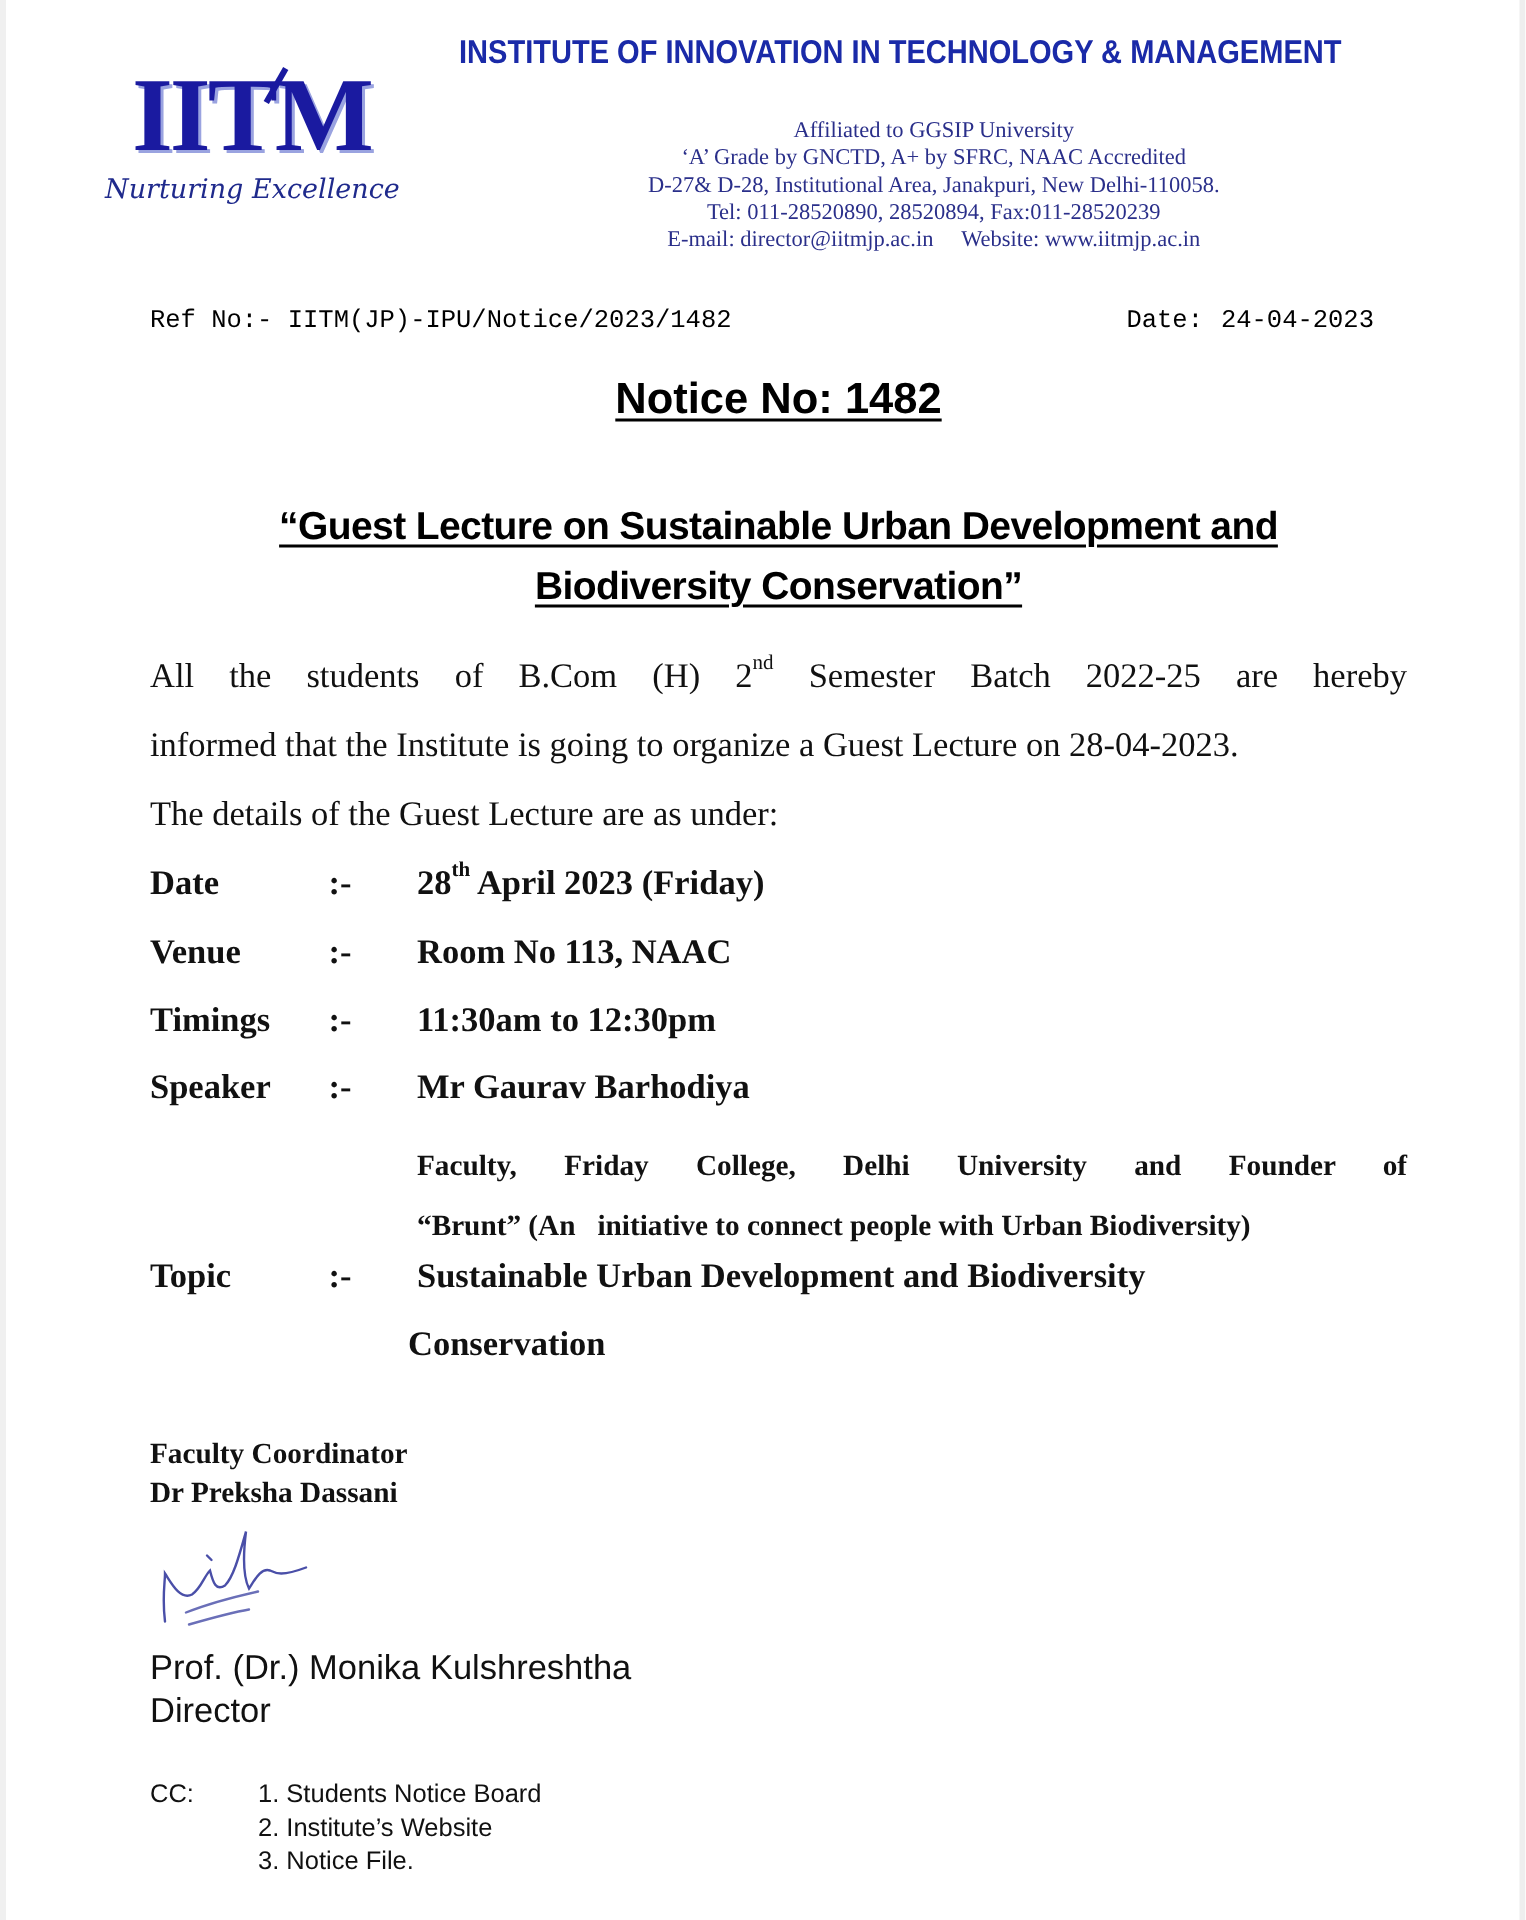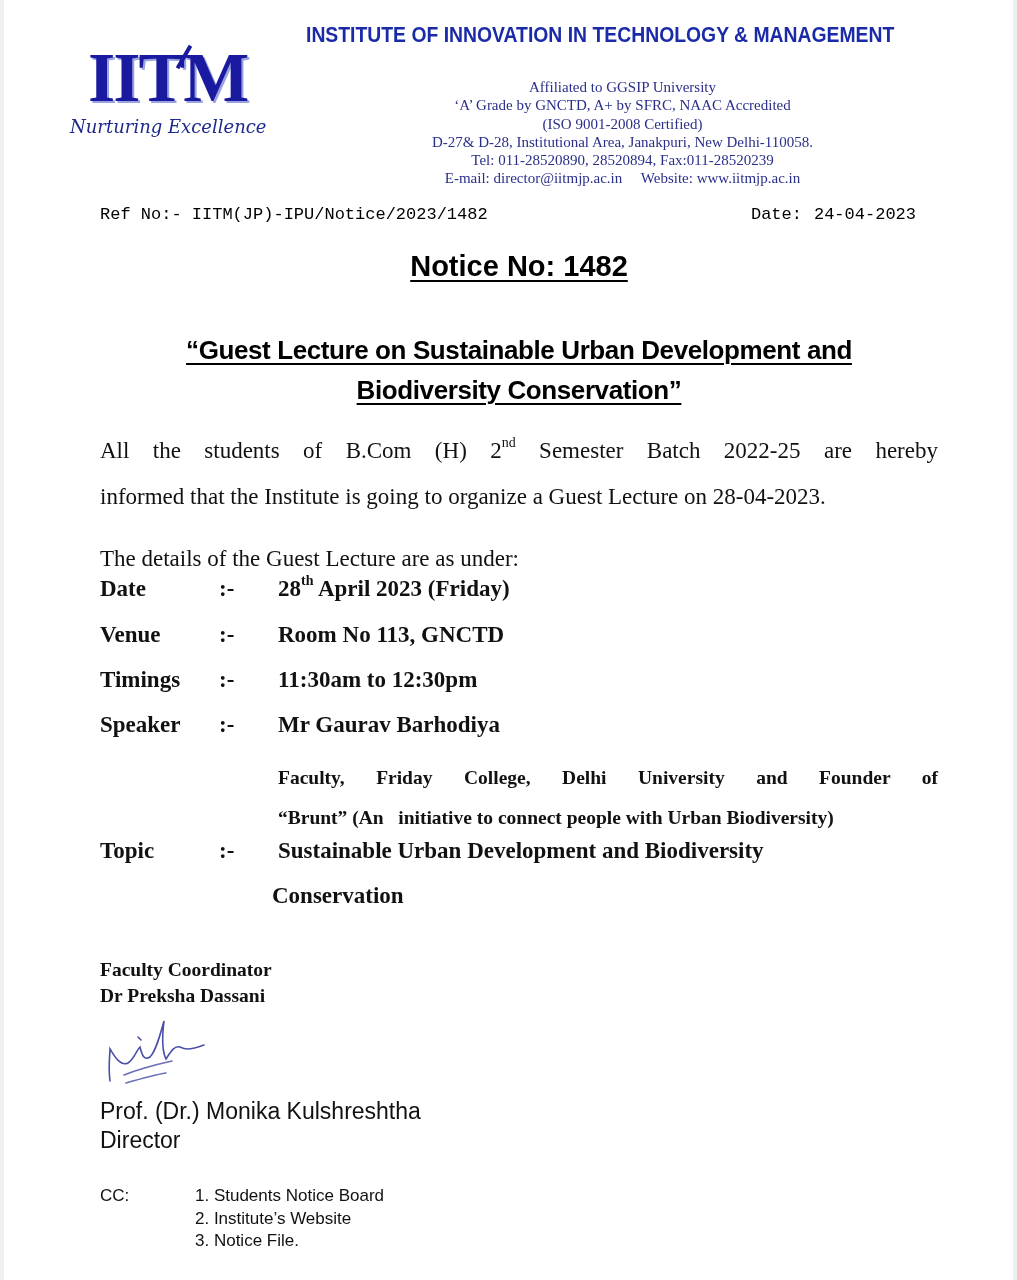--- a/index.html
+++ b/index.html
@@ -66,21 +66,21 @@
 
   
   .para {
     position: absolute; left: 100px; width: 838px;
     font-family: "Liberation Serif", serif; font-size: 23px; color: #111;
   }
   .p1 { top: 438px; text-align: justify; text-align-last: justify; white-space: nowrap; }
   .p1 span { }
   .p1 sup { font-size: 14px; vertical-align: top; position: relative; top: -3px; }
   .p2 { top: 484px; }
-  .p3 { top: 530px; margin-top: 16px; }
+  .p3 { top: 530px; }
 
   .detail {
     position: absolute; left: 100px; font-family: "Liberation Serif", serif;
     font-weight: bold; font-size: 23px; color: #111;
   }
   .detail .lbl { position: absolute; left: 0; white-space: nowrap; }
   .detail .sep { position: absolute; left: 119px; white-space: nowrap; }
   .detail .val { position: absolute; left: 178px; white-space: nowrap; }
   .detail sup { font-size: 14px; vertical-align: top; position: relative; top: -3px; }
   .d-date { top: 576px; }
@@ -110,39 +110,38 @@
   .director {
     position: absolute; left: 100px; top: 1097px;
     font-family: "Liberation Sans", sans-serif; font-weight: normal; font-size: 23px;
     line-height: 29px; color: #111;
   }
   .cc {
     position: absolute; left: 100px; top: 1185px;
     font-family: "Liberation Sans", sans-serif; font-size: 17px; line-height: 22.5px; color: #111;
   }
   .cc .cc-label { position: absolute; left: 0; top: 0; }
-  .cc .cc-list { position: absolute; left: 72px; top: 0; white-space: nowrap; margin-left: 23px; }
+  .cc .cc-list { position: absolute; left: 72px; top: 0; white-space: nowrap; }
 </style>
 </head>
 <body>
 
 <div class="edge-l"></div>
 <div class="edge-r"></div>
 
 <div class="logo">
   <div class="logo-mark">IITM</div>
   <div class="logo-slash"></div>
   <div class="logo-tagline">Nurturing Excellence</div>
 </div>
 
 <div class="inst-title">INSTITUTE OF INNOVATION IN TECHNOLOGY &amp; MANAGEMENT</div>
 <div class="inst-lines">
   <div>Affiliated to GGSIP University</div>
   <div>‘A’ Grade by GNCTD, A+ by SFRC, NAAC Accredited</div>
-  <div>(ISO 9001-2008 Certified)</div>
   <div>D-27&amp; D-28, Institutional Area, Janakpuri, New Delhi-110058.</div>
   <div>Tel: 011-28520890, 28520894, Fax:011-28520239</div>
   <div class="contact"><span>E-mail: director@iitmjp.ac.in</span>     <span>Website: www.iitmjp.ac.in</span></div>
 </div>
 
 <div class="ref-row">
   <span>Ref No:- IITM(JP)-IPU/Notice/2023/1482</span>
   <span><span class="date-label">Date:</span><span>24-04-2023</span></span>
 </div>
 
@@ -158,21 +157,21 @@
 <div class="para p3">The details of the Guest Lecture are as under:</div>
 
 <div class="detail d-date">
   <span class="lbl">Date</span>
   <span class="sep">:-</span>
   <span class="val"><span>28</span><sup>th</sup><span> April 2023 (Friday)</span></span>
 </div>
 <div class="detail d-venue">
   <span class="lbl">Venue</span>
   <span class="sep">:-</span>
-  <span class="val">Room No 113, GNCTD</span>
+  <span class="val">Room No 113, NAAC</span>
 </div>
 <div class="detail d-time">
   <span class="lbl">Timings</span>
   <span class="sep">:-</span>
   <span class="val">11:30am to 12:30pm</span>
 </div>
 <div class="detail d-speaker">
   <span class="lbl">Speaker</span>
   <span class="sep">:-</span>
   <span class="val">Mr Gaurav Barhodiya</span>

